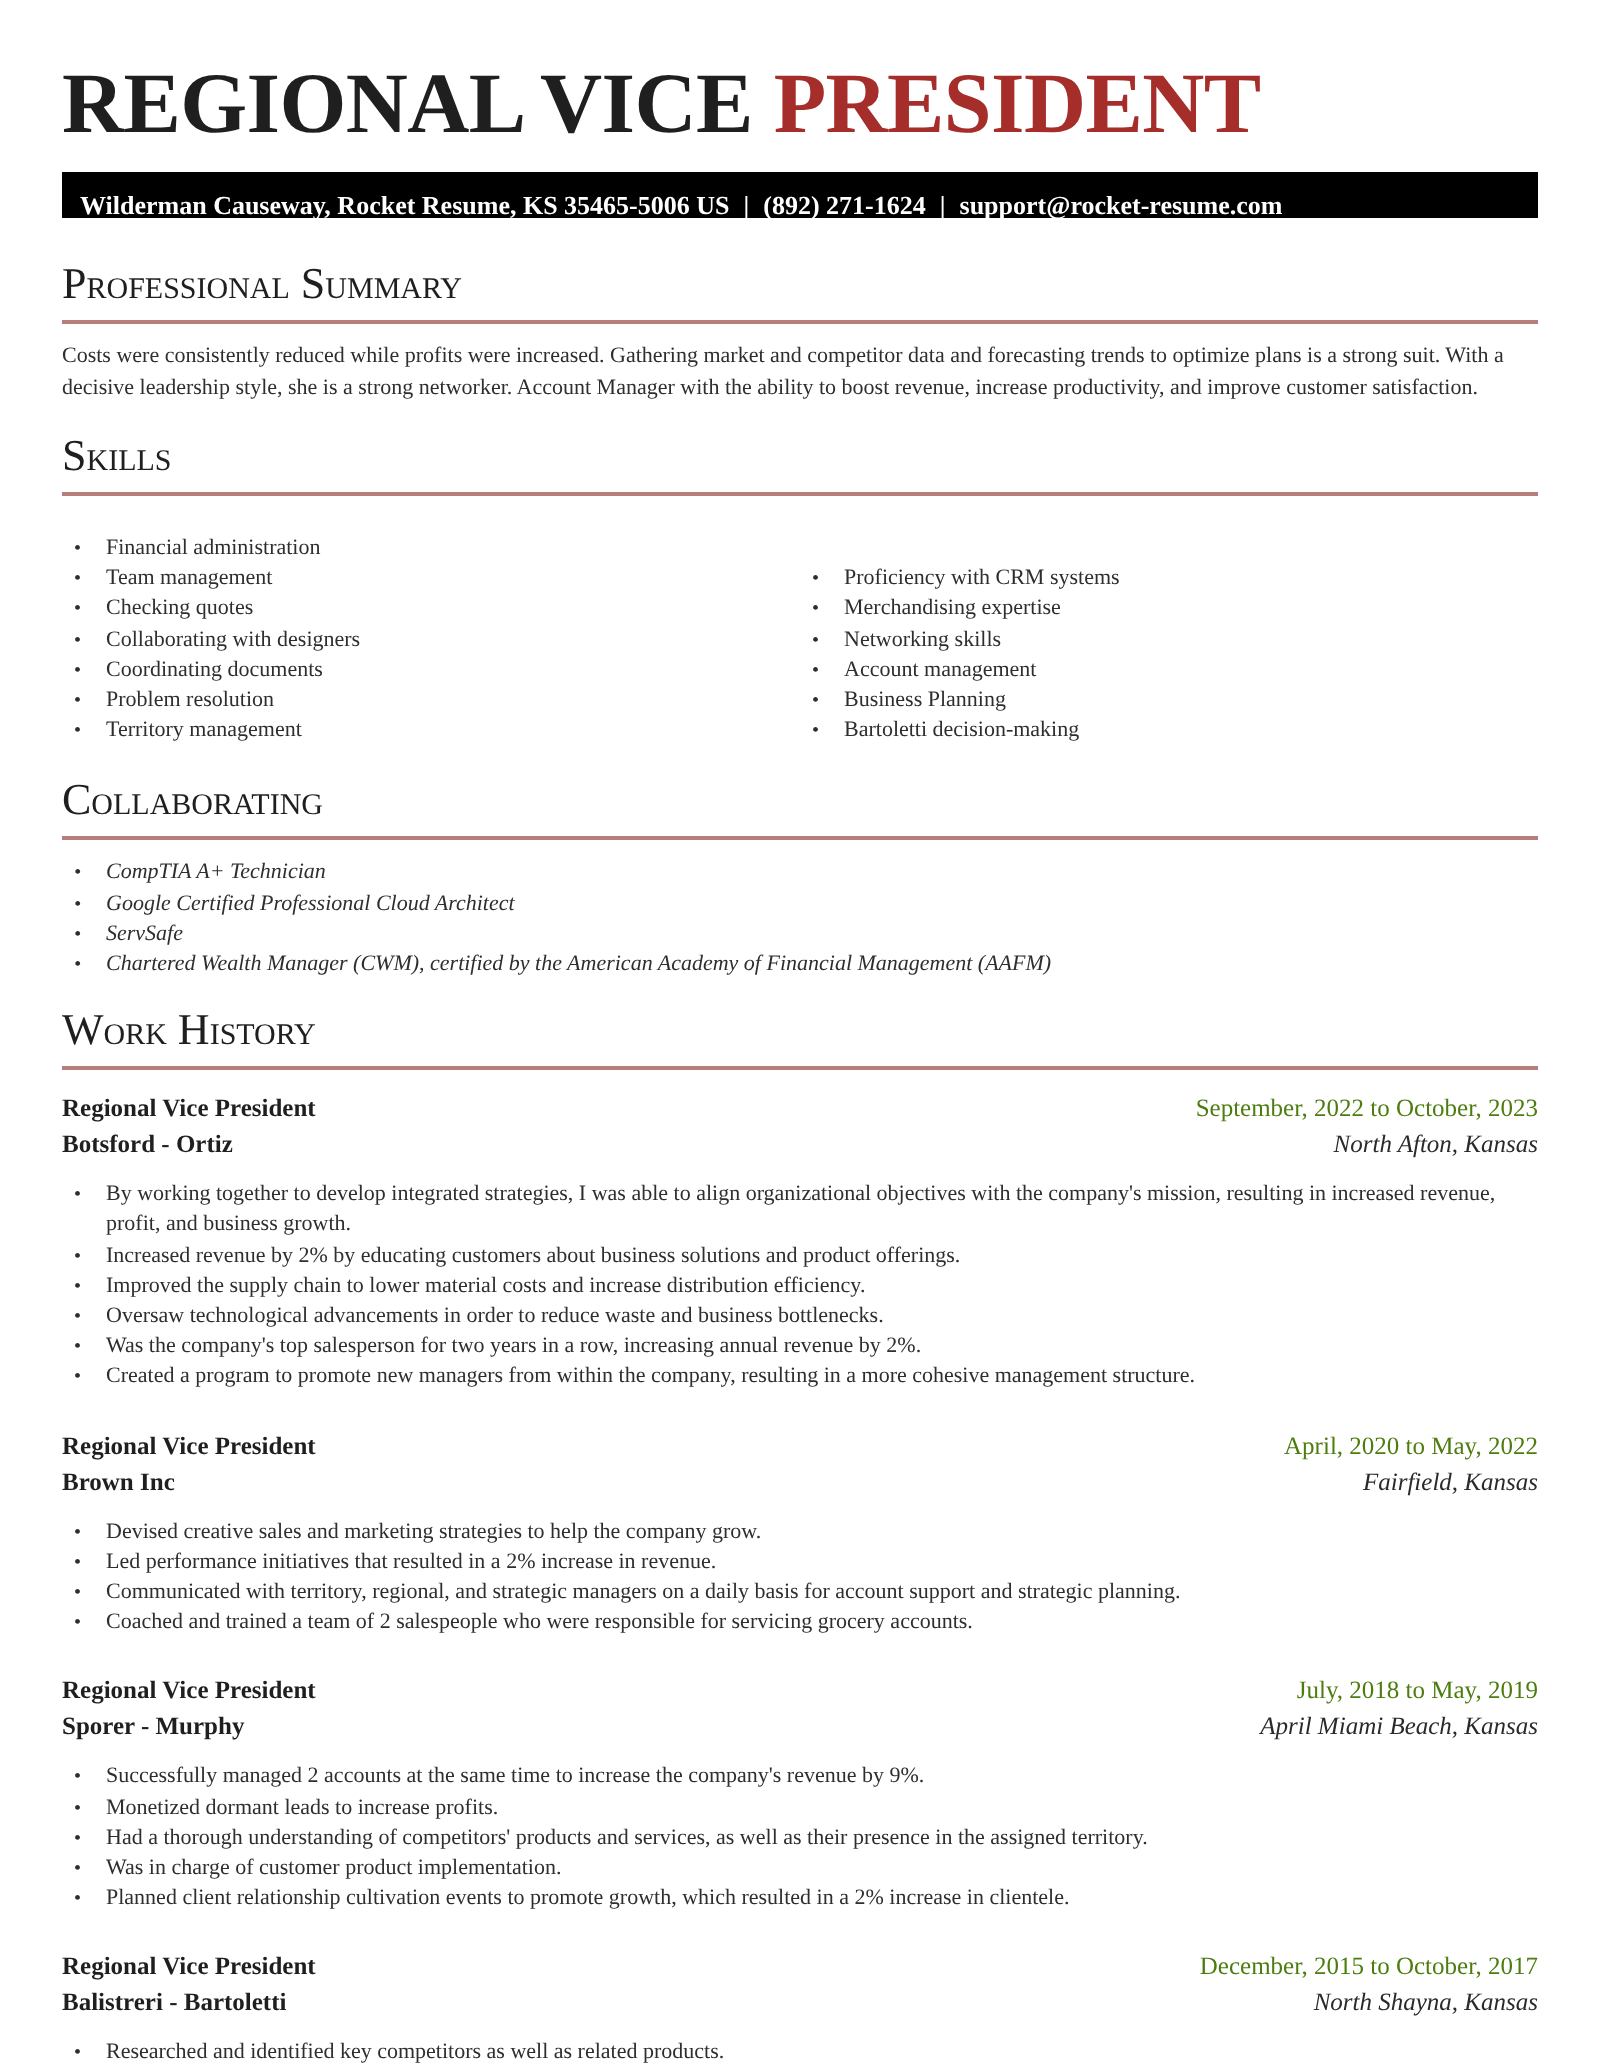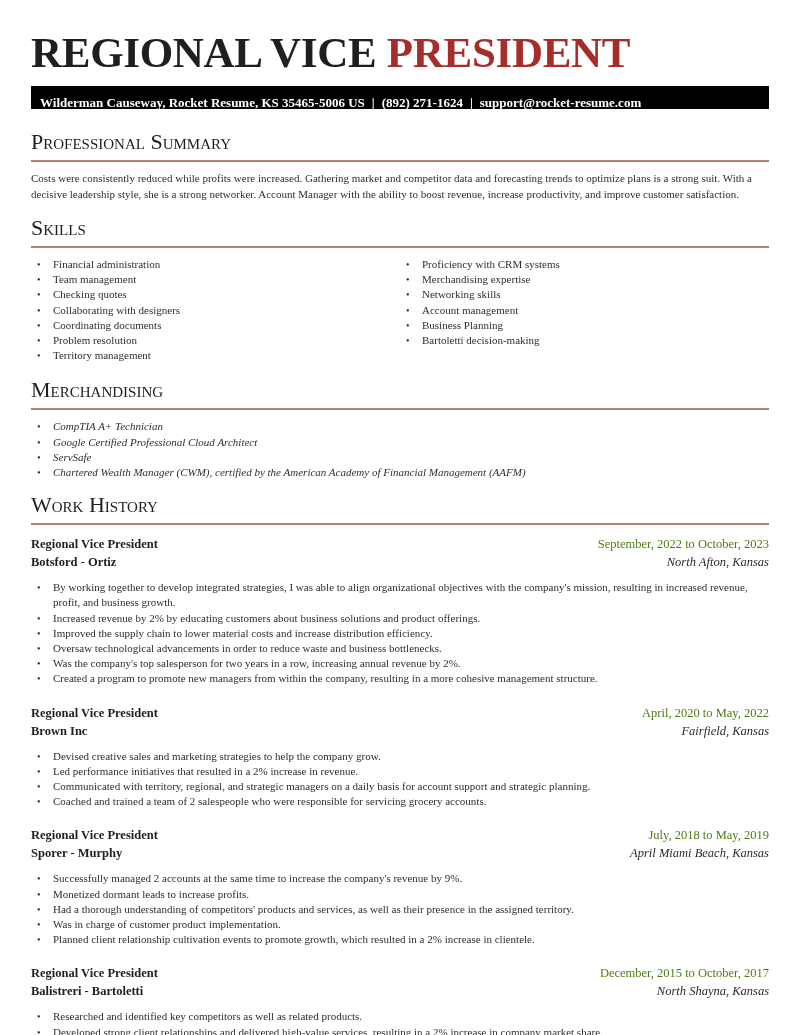--- a/index.html
+++ b/index.html
@@ -44,21 +44,21 @@
     border-bottom: 2px solid #b5807c;
   }
   .sec-summary { margin-top: 22px; }
   .summary-text {
     font-size: 11px;
     line-height: 15.5px;
     margin: 9px 0 0 0;
     color: #2e2e2e;
   }
   .sec-skills { margin-top: 15px; }
-  .skills-cols { display: flex; margin-top: 9px; }
+  .skills-cols { display: flex; margin-top: 19px; align-items: flex-end; }
   .skills-cols ul { flex: 1; }
   ul.bullets {
     list-style: none;
     margin: 0; padding: 0;
   }
   ul.bullets li {
     position: relative;
     padding-left: 22px;
     font-size: 11px;
     line-height: 15.2px;
@@ -119,21 +119,21 @@
         <li>Merchandising expertise</li>
         <li>Networking skills</li>
         <li>Account management</li>
         <li>Business Planning</li>
         <li>Bartoletti decision-making</li>
       </ul>
     </div>
   </section>
 
   <section class="sec-certs">
-    <h2 class="section-title">Merchandising</h2>
+    <h2 class="section-title">Collaborating</h2>
     <ul class="bullets certs-list">
       <li>CompTIA A+ Technician</li>
       <li>Google Certified Professional Cloud Architect</li>
       <li>ServSafe</li>
       <li>Chartered Wealth Manager (CWM), certified by the American Academy of Financial Management (AAFM)</li>
     </ul>
   </section>
 
   <section class="sec-work">
     <h2 class="section-title">Work History</h2>

